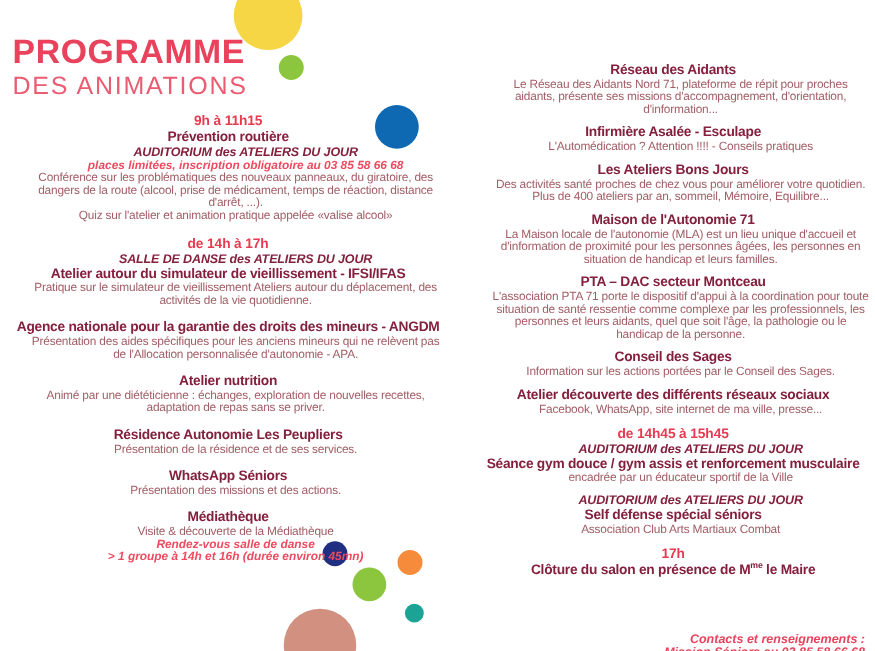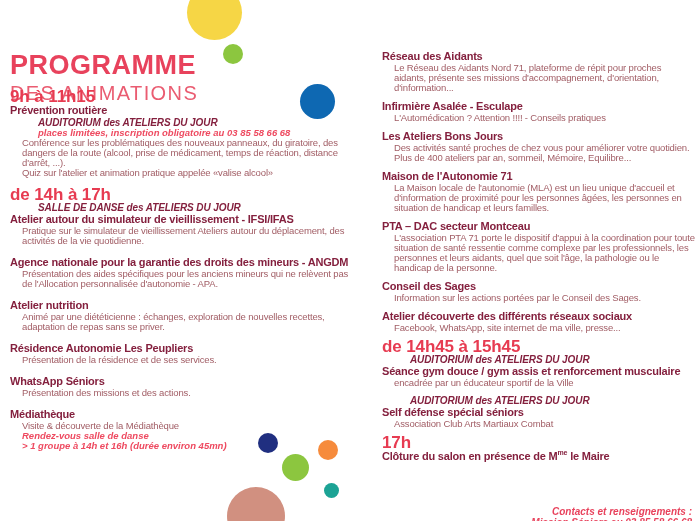--- a/index.html
+++ b/index.html
@@ -2,30 +2,30 @@
 <html><head>
 <meta charset="utf-8">
 <style>
   * { margin:0; padding:0; box-sizing:border-box; }
   html,body { background:#ffffff; }
   .page {
     position:relative; width:700px; height:521px; background:#ffffff;
     overflow:hidden; font-family:"Liberation Sans", sans-serif;
   }
   .circle { position:absolute; border-radius:50%; }
-  .title-wrap { position:absolute; left:10px; top:26px;margin-top:24px; }
+  .title-wrap { position:absolute; left:10px; top:26px; }
   .title-1 { font-size:27px; font-weight:bold; color:#E8425C; letter-spacing:0.5px; line-height:30px; }
   .title-2 { font-size:20px; font-weight:normal; color:#EA5C71; letter-spacing:1.4px; line-height:22px; margin-top:2px; }
-  .col { position:absolute; }
+  .col { position:absolute;text-align:center; }
   .col-left  { left:10px;  top:90px; width:345px; }
   .col-right { left:382px; top:50px; width:313px; }
   .col-left  .block { margin-bottom:10px; }
   .col-right .block { margin-bottom:7px; }
   .ln { }
-  .time   { font-size:17px; font-weight:bold; color:#E73B51; line-height:14px; letter-spacing:-0.1px; }
+  .time   { font-size:11px; font-weight:bold; color:#E73B51; line-height:14px; letter-spacing:-0.1px; }
   .heading{ font-size:11px;   font-weight:bold; color:#84203E; line-height:13px; letter-spacing:-0.2px; }
   .venue  { font-size:10px;   font-weight:bold; font-style:italic; color:#84203E; line-height:11px; margin-left:28px; letter-spacing:-0.1px; }
   .note   { font-size:9.5px;  font-weight:bold; font-style:italic; color:#EE4A60; line-height:10px; margin-left:28px; }
   .body   { font-size:9.5px;  color:#A25E66; line-height:10px; margin-left:12px; letter-spacing:-0.15px; }
   .pinkitalic { font-size:9.5px; font-weight:bold; font-style:italic; color:#EE4A60; line-height:10px; margin-left:12px; }
   .footer {
     position:absolute; right:8px; top:506px; text-align:right;
     font-size:10px; font-weight:bold; font-style:italic; color:#E8425C; line-height:11px;margin-left:40px;
   }
   sup { font-size:7px; vertical-align:super; line-height:0; }

